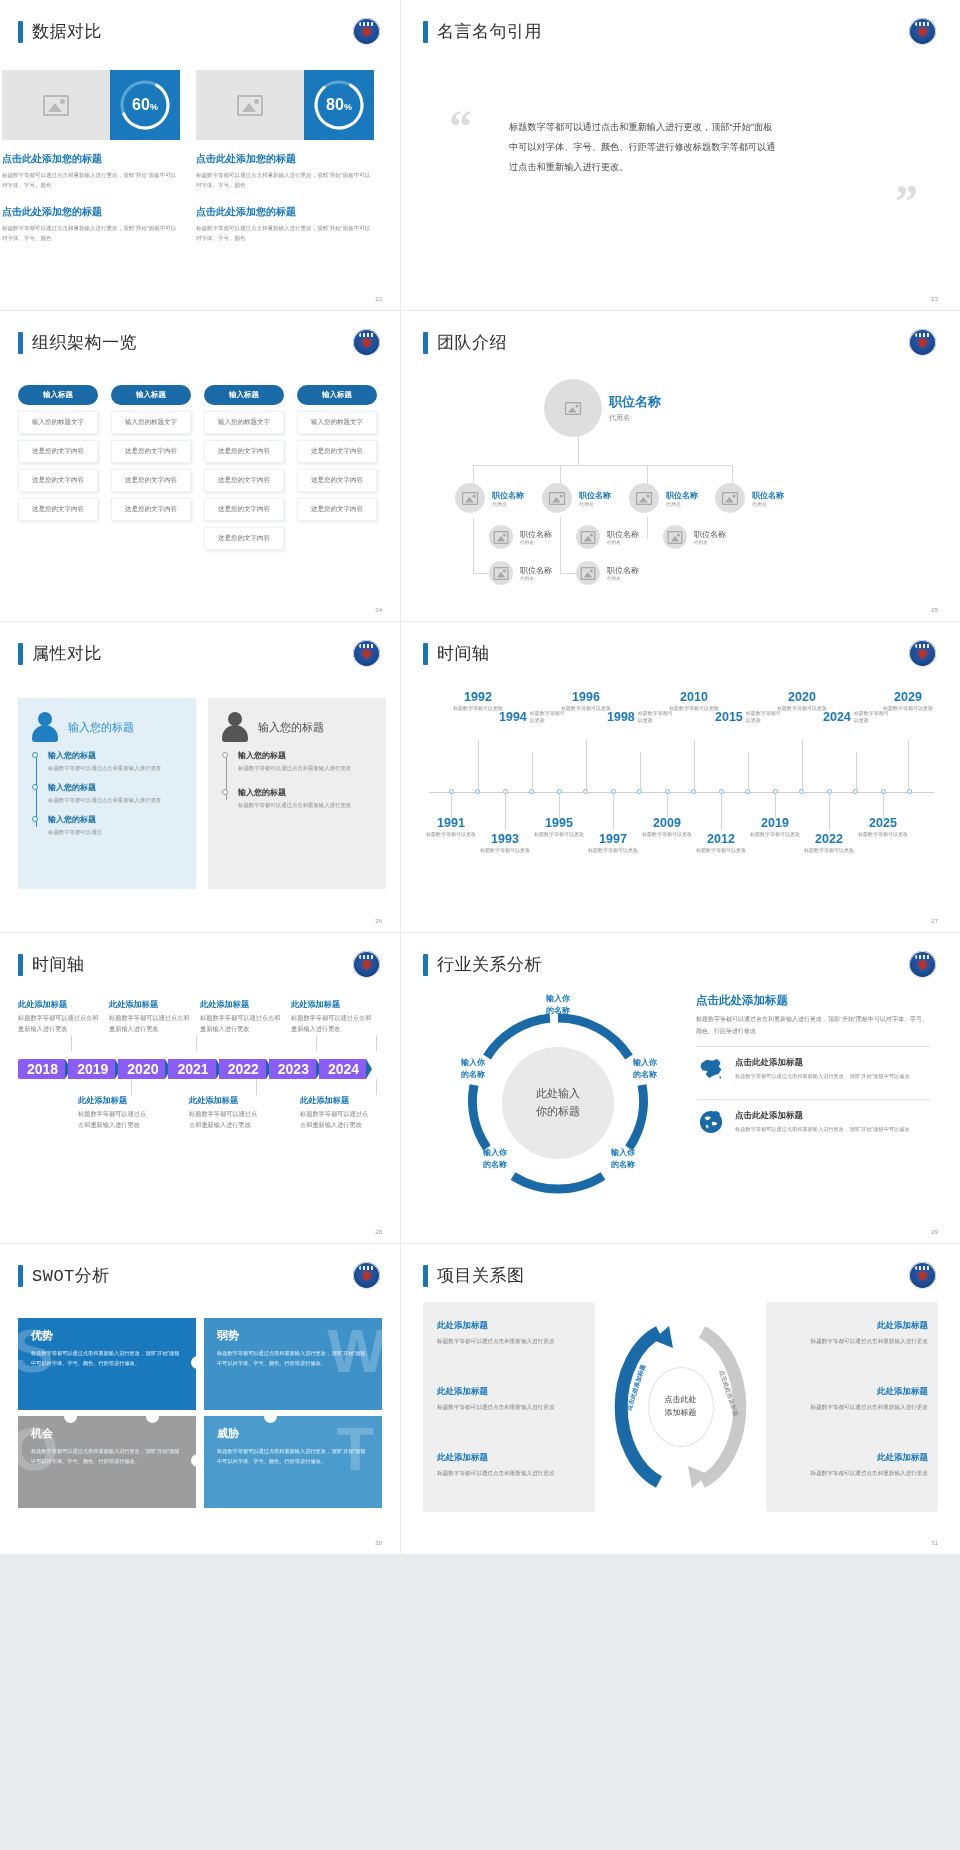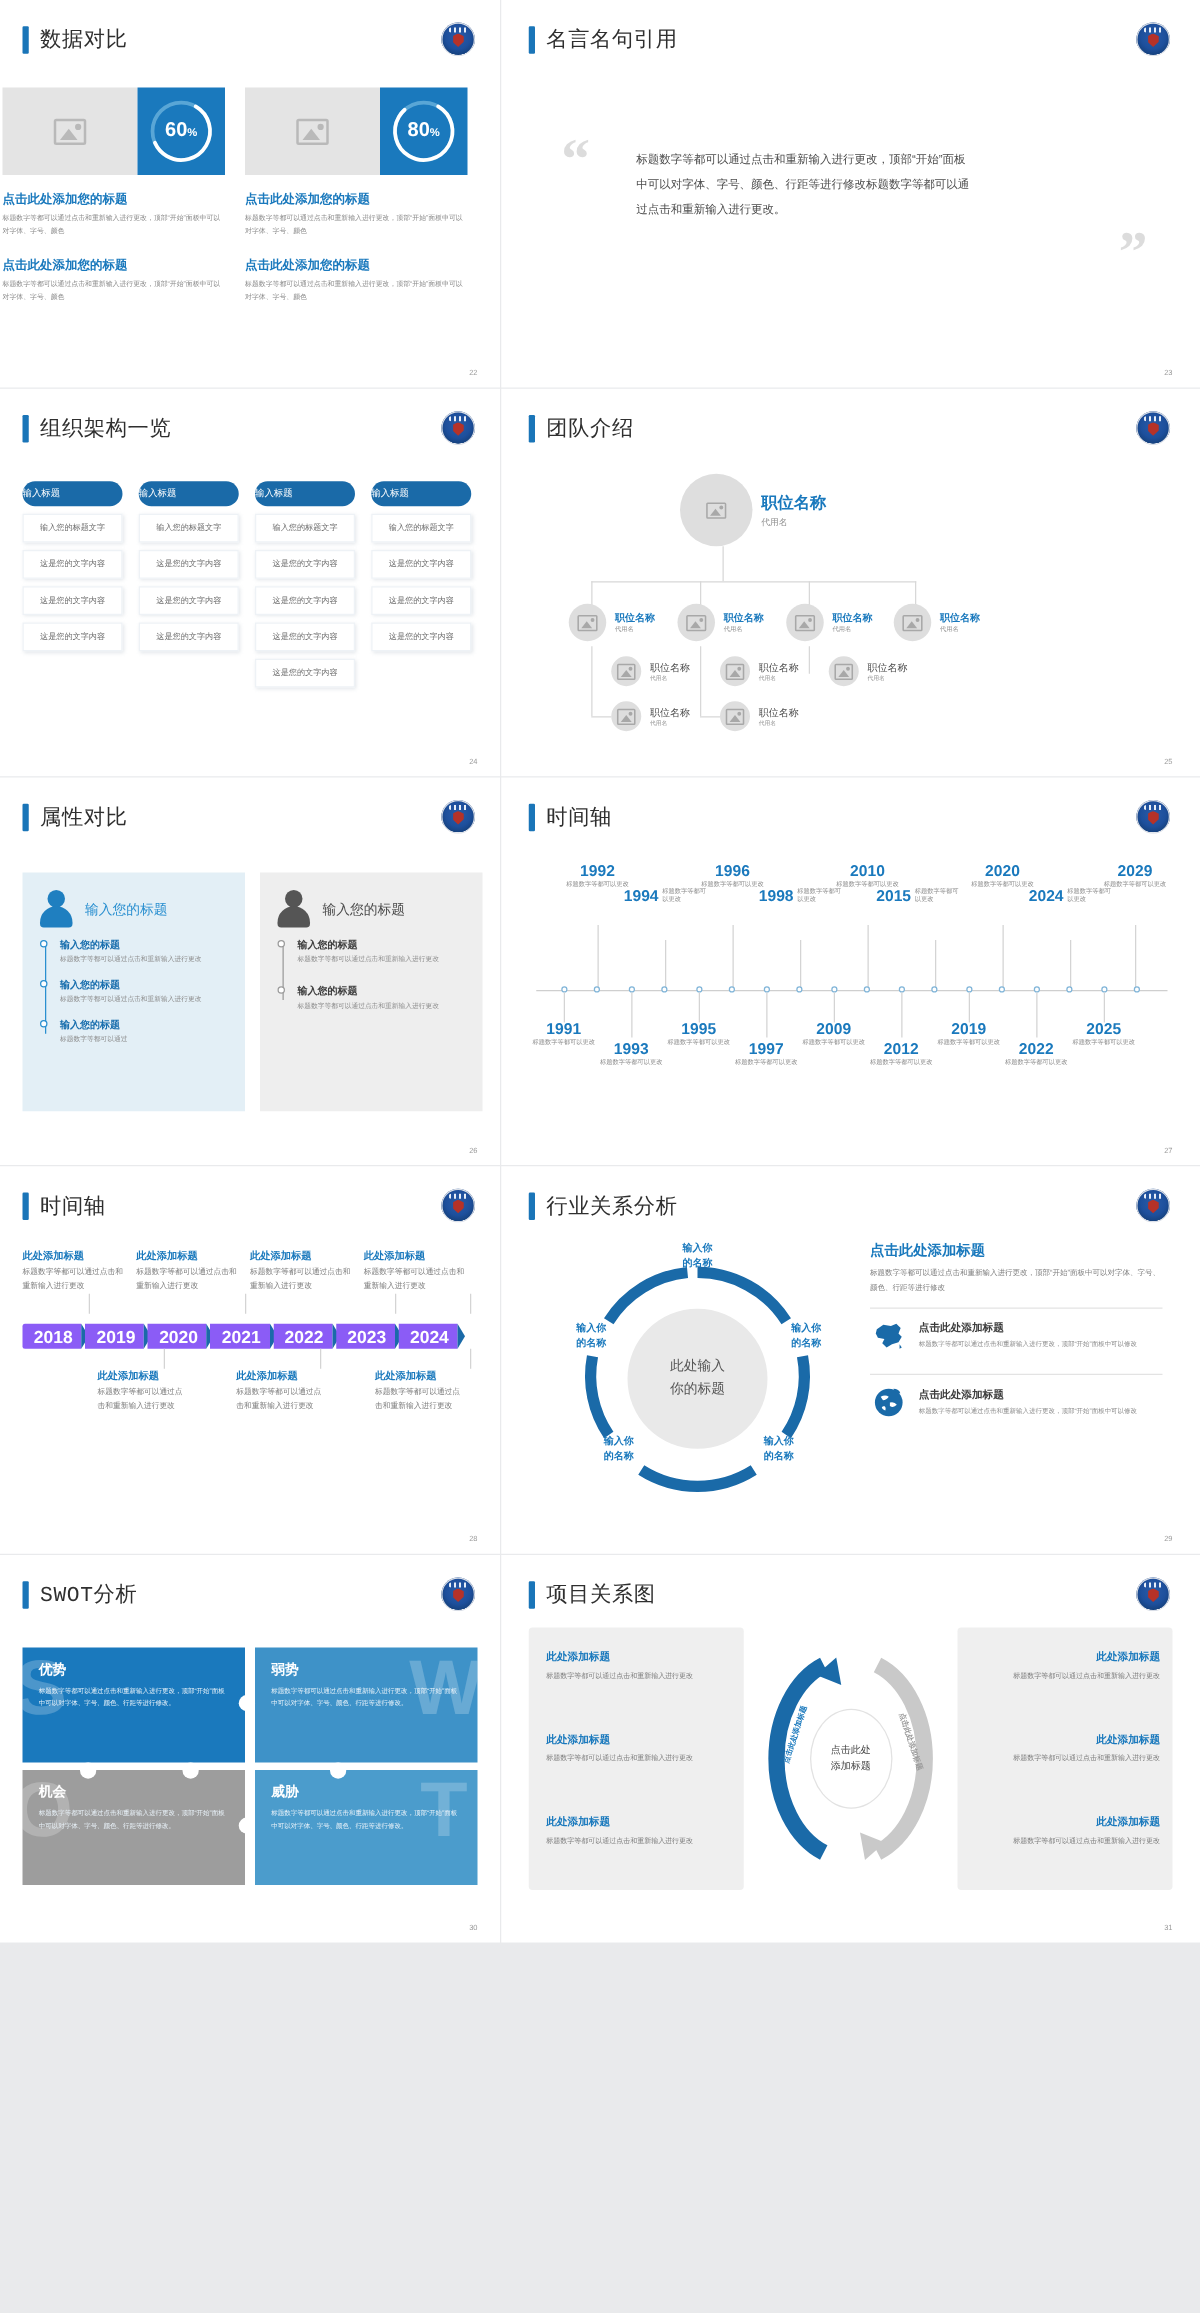--- a/index.html
+++ b/index.html
@@ -80,21 +80,21 @@
     font-family:"Liberation Serif",serif; position:absolute; }
   .q-open{ left:48px; top:110px; }
   .q-close{ right:42px; top:185px; }
   .q-body{ position:absolute; left:108px; top:118px; width:270px;
     font-size:9.2px; line-height:2.15; color:#4b4b4b; }
 
   
   .org{ position:absolute; left:18px; top:74px; display:flex; gap:13px; }
   .org-col{ width:80px; display:flex; flex-direction:column; gap:6px; }
   .org-head{ background:#1a6aa8; border-radius:12px; color:#fff; font-size:7.5px;
-    font-weight:normal; text-align:left; padding:5px 0; }
+    font-weight:bold; text-align:center; padding:5px 0; }
   .org-cell{ background:#fff; border:1px solid #eef2f6; box-shadow:1px 1px 3px rgba(150,165,180,.28);
     font-size:6.5px; color:#6d6d6d; text-align:center; padding:6px 0; }
 
   
   .team{ position:absolute; left:24px; top:58px; width:515px; height:215px; }
   .av{ border-radius:50%; background:#dedede; display:flex; align-items:center; justify-content:center; }
   .av .ph-ico{ border-color:#a8a8a8; transform:scale(.62); }
   .av .ph-ico:before{ border-bottom-color:#a8a8a8; }
   .av .ph-ico:after{ background:#a8a8a8; }
   .node{ position:absolute; display:flex; align-items:center; gap:7px; }
@@ -528,21 +528,21 @@
           <span>标题数字等都可以更改</span>
         </div>
       <div class="yrpair" style="left:178px; top:22px;">
         <b>1998</b>
           <span style="width:36px">标题数字等都可以更改</span>
         </div>
       <div class="yr" style="left:238px; top:2px; width:54px;">
         <b>2010</b>
           <span>标题数字等都可以更改</span>
         </div>
-      <div class="yrpair" style="left:272px; top:22px;justify-content:flex-end;">
+      <div class="yrpair" style="left:286px; top:22px;justify-content:flex-end;">
         <b>2015</b>
           <span style="width:36px">标题数字等都可以更改</span>
         </div>
       <div class="yr" style="left:346px; top:2px; width:54px;">
         <b>2020</b>
           <span>标题数字等都可以更改</span>
         </div>
       <div class="yrpair" style="left:394px; top:22px;">
         <b>2024</b>
           <span style="width:36px">标题数字等都可以更改</span>

